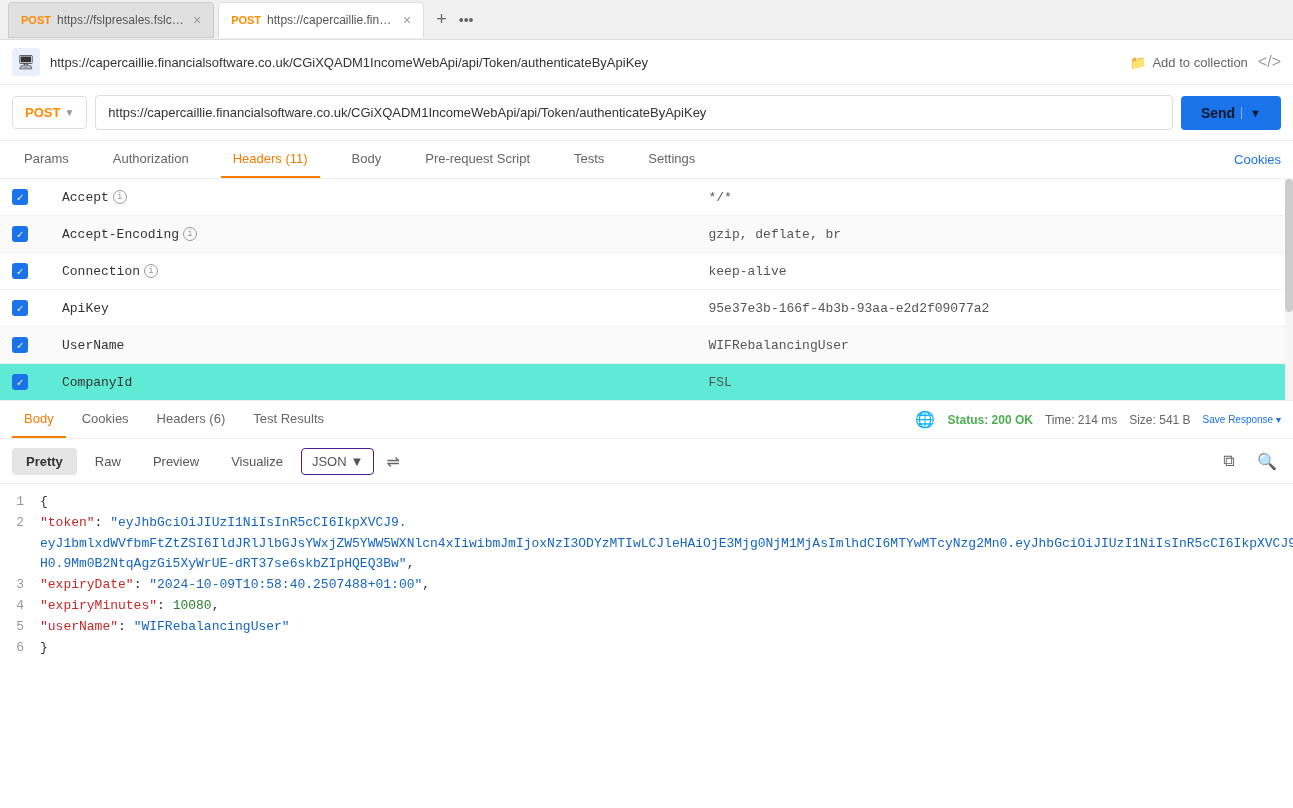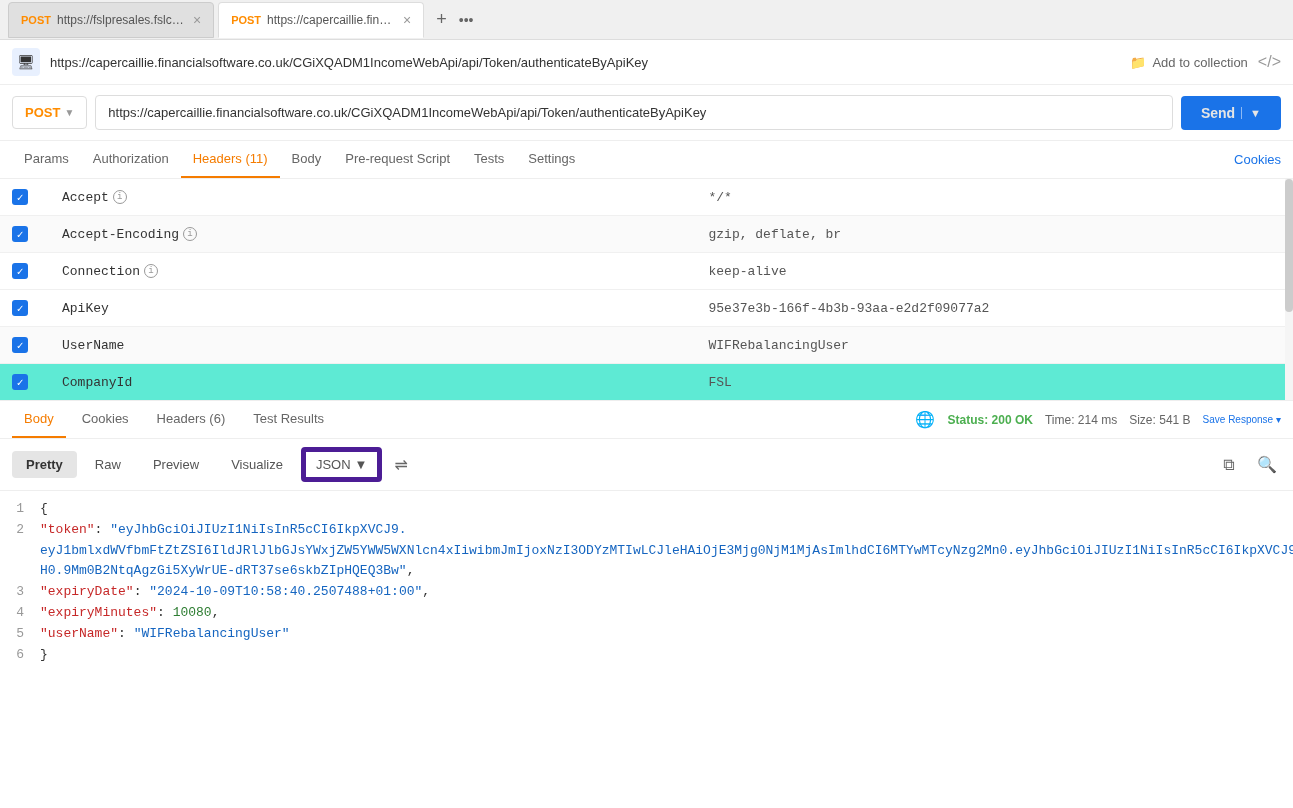--- a/index.html
+++ b/index.html
@@ -134,40 +134,40 @@
       font-size: 13px;
       color: #333;
       outline: none;
     }
     .send-btn {
       display: flex;
       align-items: center;
       gap: 6px;
       padding: 9px 20px;
       background: #1a73e8;
-      color: #e5e5e5;
+      color: #0f172a;
       border: none;
       border-radius: 4px;
       cursor: pointer;
       font-size: 14px;
       font-weight: 600;
     }
     .send-btn .send-chevron {
       border-left: 1px solid rgba(255,255,255,0.5);
       padding-left: 8px;
       font-size: 11px;
     }
 
     
     .req-tabs {
       display: flex;
       align-items: center;
       padding: 0 12px;
       border-bottom: 1px solid #eee;
-      gap: 0;
+      gap: 20px;
     }
     .req-tab {
       padding: 10px 12px;
       cursor: pointer;
       font-size: 13px;
       color: #666;
       border-bottom: 2px solid transparent;
       white-space: nowrap;
     }
     .req-tab.active {
@@ -323,21 +323,21 @@
     .fmt-tab.active {
       background: #e5e5e5;
       font-weight: 600;
       color: #333;
     }
     .json-selector {
       display: flex;
       align-items: center;
       gap: 4px;
       padding: 5px 10px;
-      border: 5px solid #4c1d95;
+      border: 1px solid #4c1d95;
       border-radius: 4px;
       cursor: pointer;
       font-size: 13px;
       color: #555;
     }
     .fmt-icons {
       margin-left: auto;
       display: flex;
       gap: 10px;
     }

